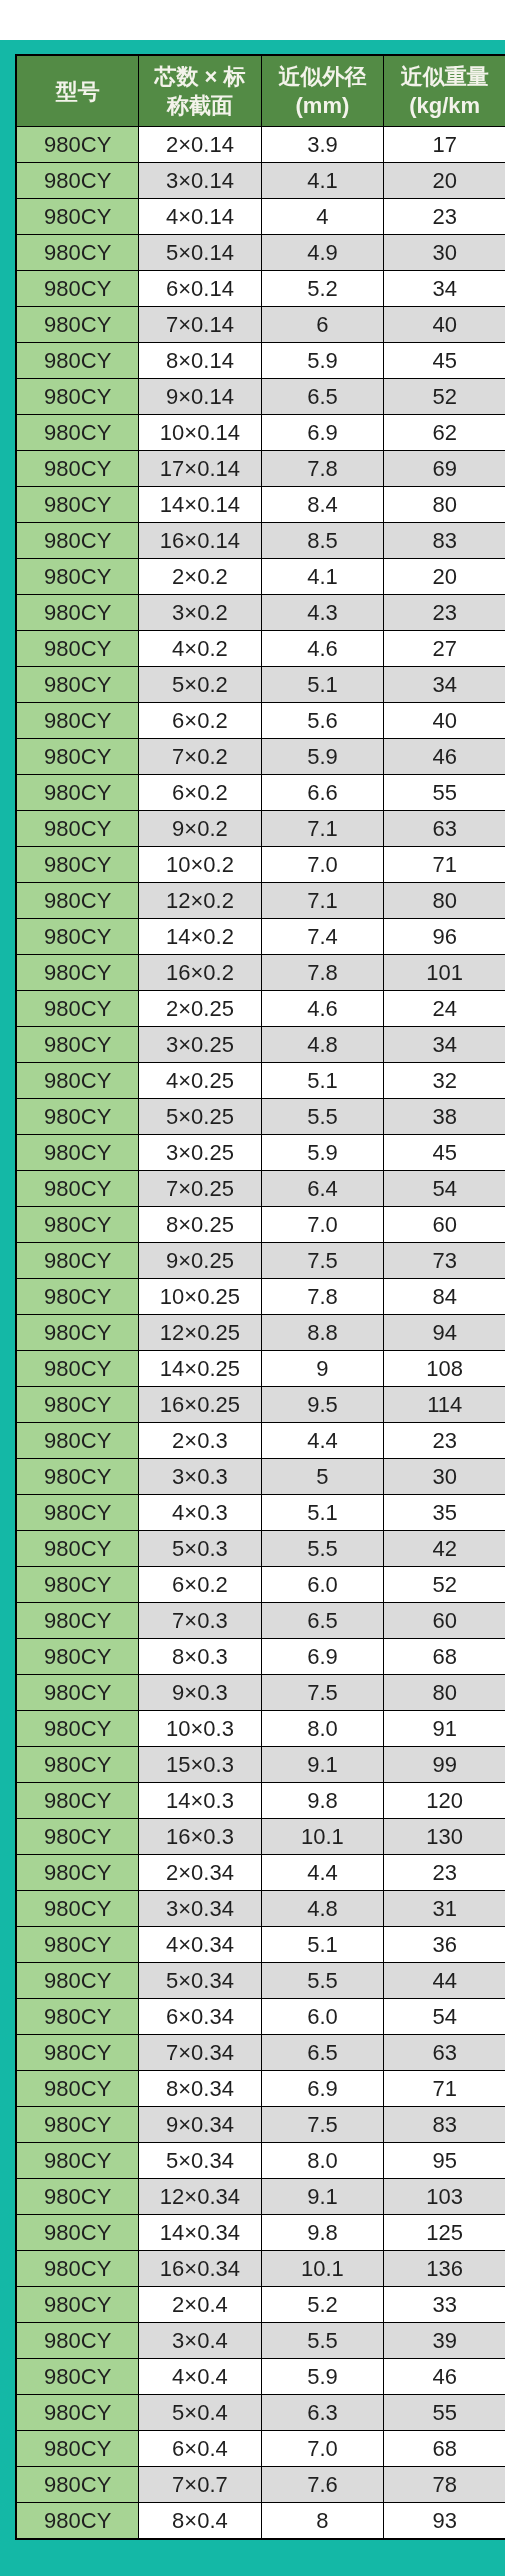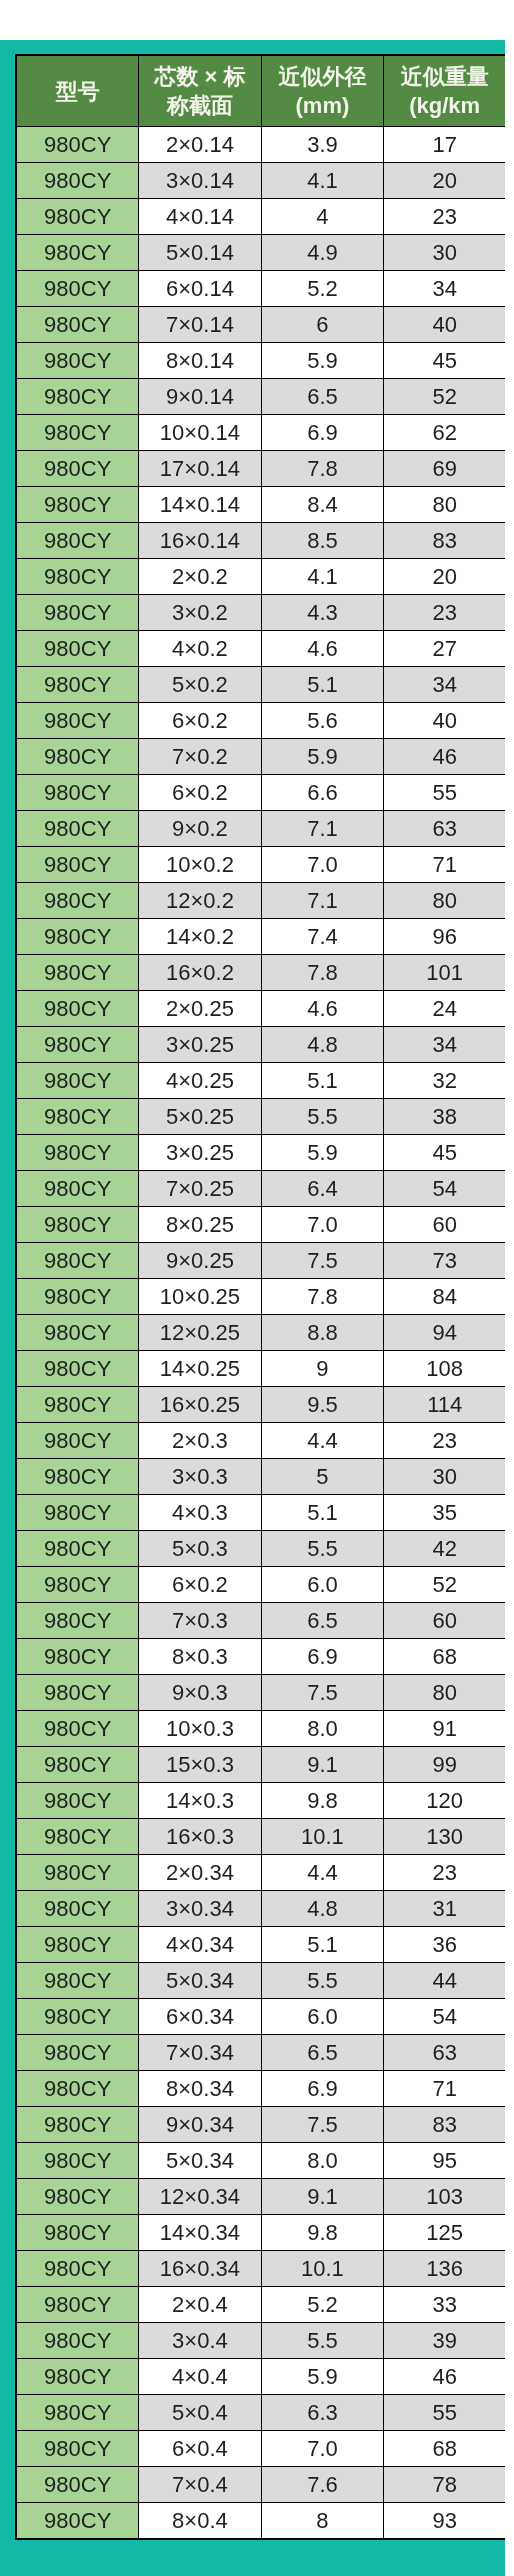--- a/index.html
+++ b/index.html
@@ -528,21 +528,21 @@
 
     <tr>
       <td class="model-cell">980CY</td>
       <td class="spec-cell">6×0.4</td>
       <td class="od-cell">7.0</td>
       <td class="weight-cell">68</td>
     </tr>
 
     <tr>
       <td class="model-cell">980CY</td>
-      <td class="spec-cell">7×0.4</td>
+      <td class="spec-cell">7×0.7</td>
       <td class="od-cell">7.6</td>
       <td class="weight-cell">78</td>
     </tr>
 
     <tr>
       <td class="model-cell">980CY</td>
       <td class="spec-cell">8×0.4</td>
       <td class="od-cell">8</td>
       <td class="weight-cell">93</td>
     </tr>

